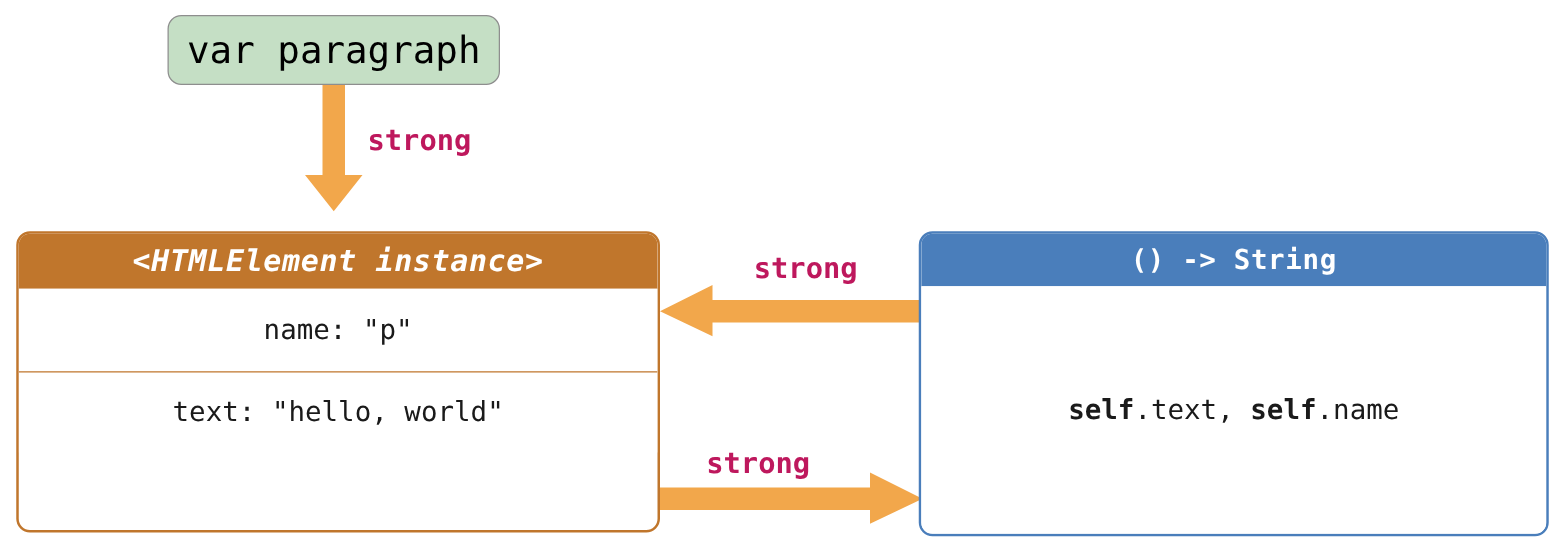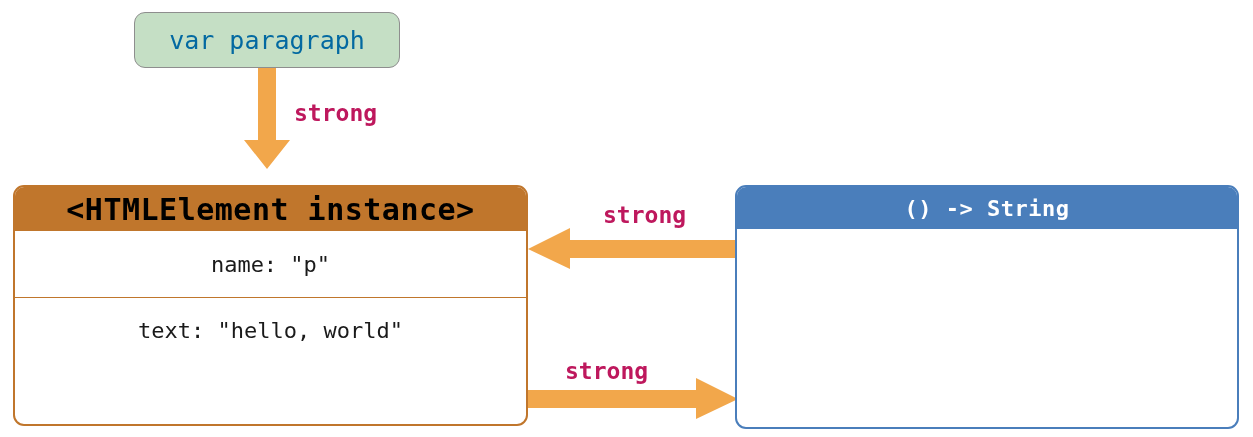--- a/index.html
+++ b/index.html
@@ -28,22 +28,22 @@
     background: #c5dfc5;
     border: 1.5px solid #8e8e8e;
     border-radius: 11px;
     box-sizing: border-box;
     display: flex;
     align-items: center;
     justify-content: center;
   }
   .var-box-label {
     font-family: "DejaVu Sans Mono", "Liberation Mono", monospace;
-    font-size: 25px;
-    color: #0369a1;
+    font-size: 30px;
+    color: #000000;
     letter-spacing: 0px;
     white-space: nowrap;
   }
 
   
   .instance-table {
     position: absolute;
     left: 13px;
     top: 185px;
     width: 515px;
@@ -57,25 +57,26 @@
   .instance-header {
     height: 44px;
     background: #c0762c;
     display: flex;
     align-items: center;
     justify-content: center;
     box-sizing: border-box;
   }
   .instance-header-label {
     font-family: "DejaVu Sans Mono", "Liberation Mono", monospace;
-    font-size: 30px;
+    font-size: 24px;
     font-weight: bold;
-    color: #000000;
+    color: #ffffff;
     white-space: nowrap;
     letter-spacing: 0.5px;
+    font-style: italic;
   }
   .instance-rows {
     display: flex;
     flex-direction: column;
   }
   .instance-row {
     height: 65px;
     display: flex;
     align-items: center;
     justify-content: center;
@@ -194,15 +195,18 @@
 
   <svg class="arrow-svg arrow-right" width="210" height="42" viewBox="0 0 210 42">
     <polygon points="0,12 168,12 168,0 210,21 168,41 168,30 0,30" fill="#f2a74b"></polygon>
   </svg>
   <span class="arrow-label label-right">strong</span>
 
   <div class="closure-box">
     <div class="closure-header">
       <span class="closure-header-label">() -&gt; String</span>
     </div>
+    <div class="closure-body">
+      <span class="closure-body-label" id="closure-body-rich"><b>self</b><span>.text, </span><b>self</b><span>.name</span></span>
+    </div>
   </div>
 
 </div>
 
 </body></html>

